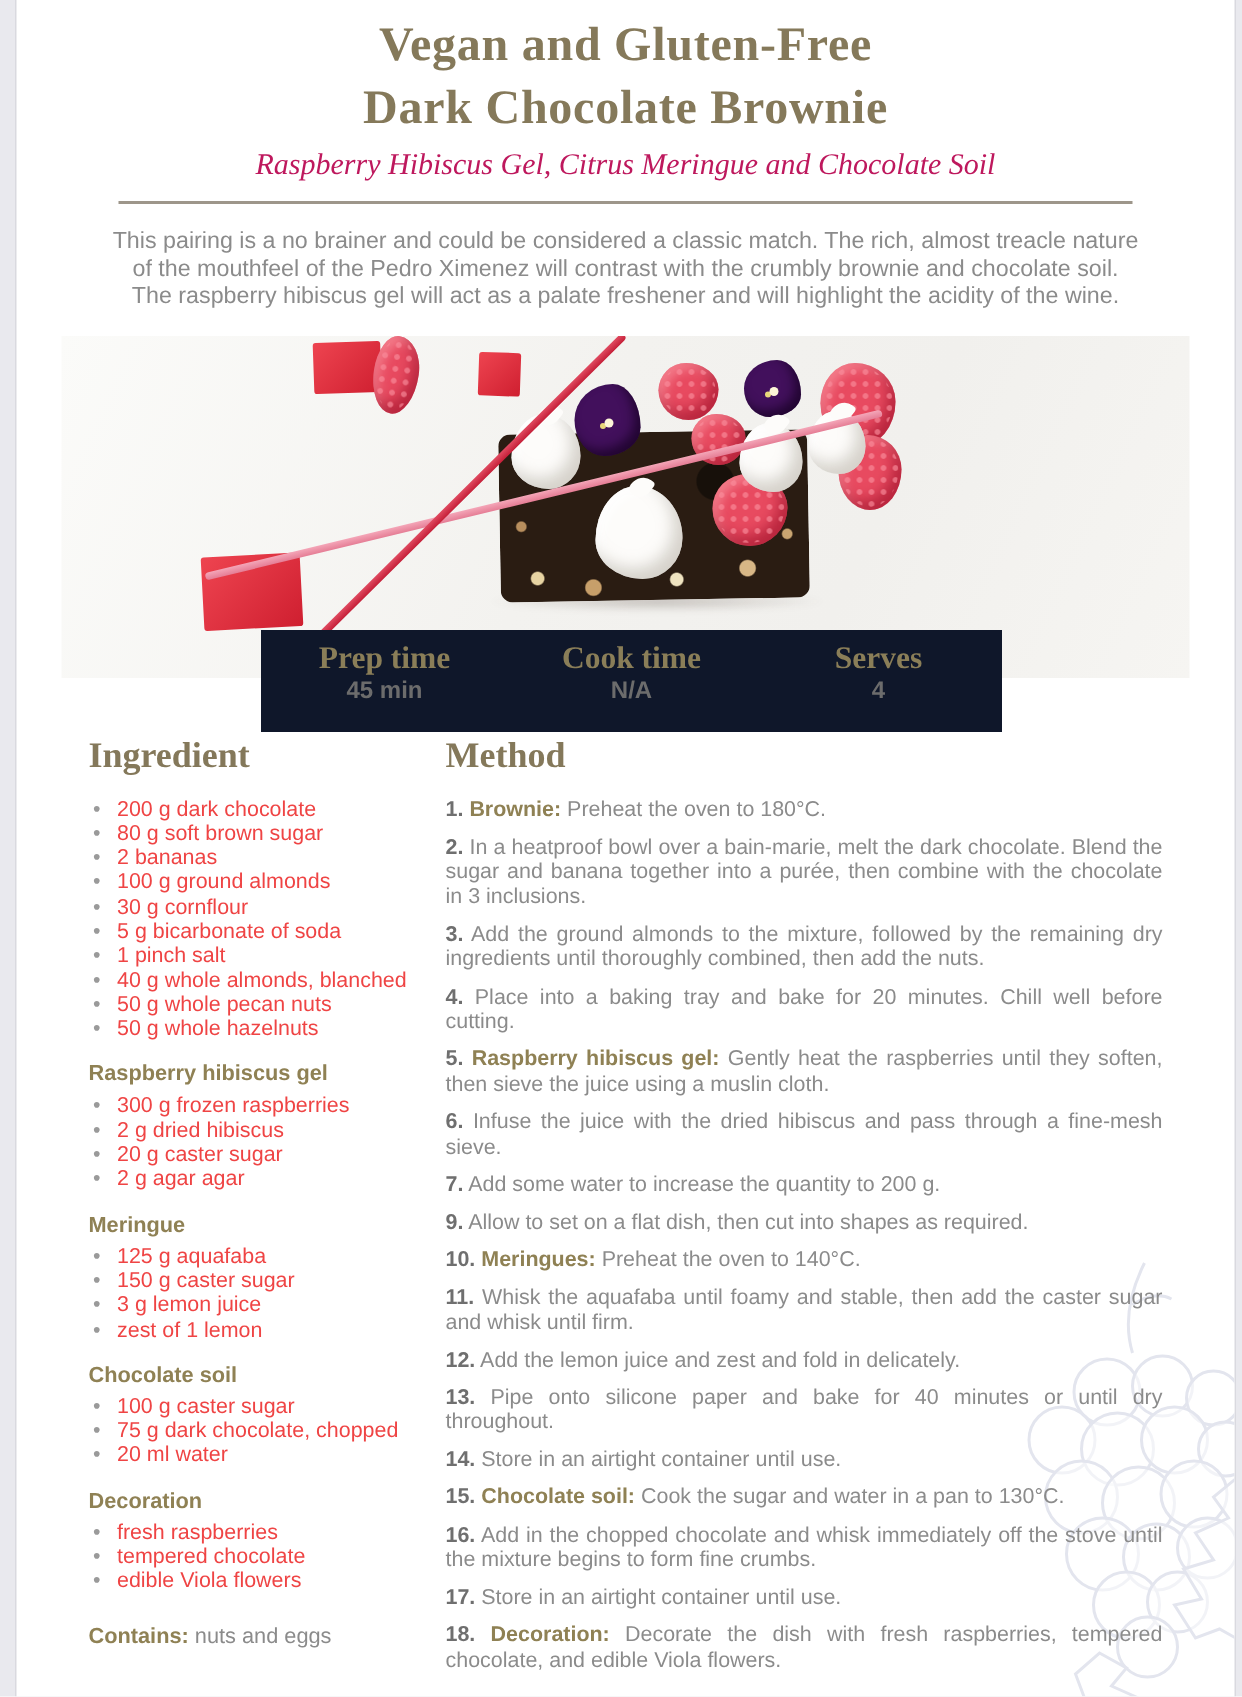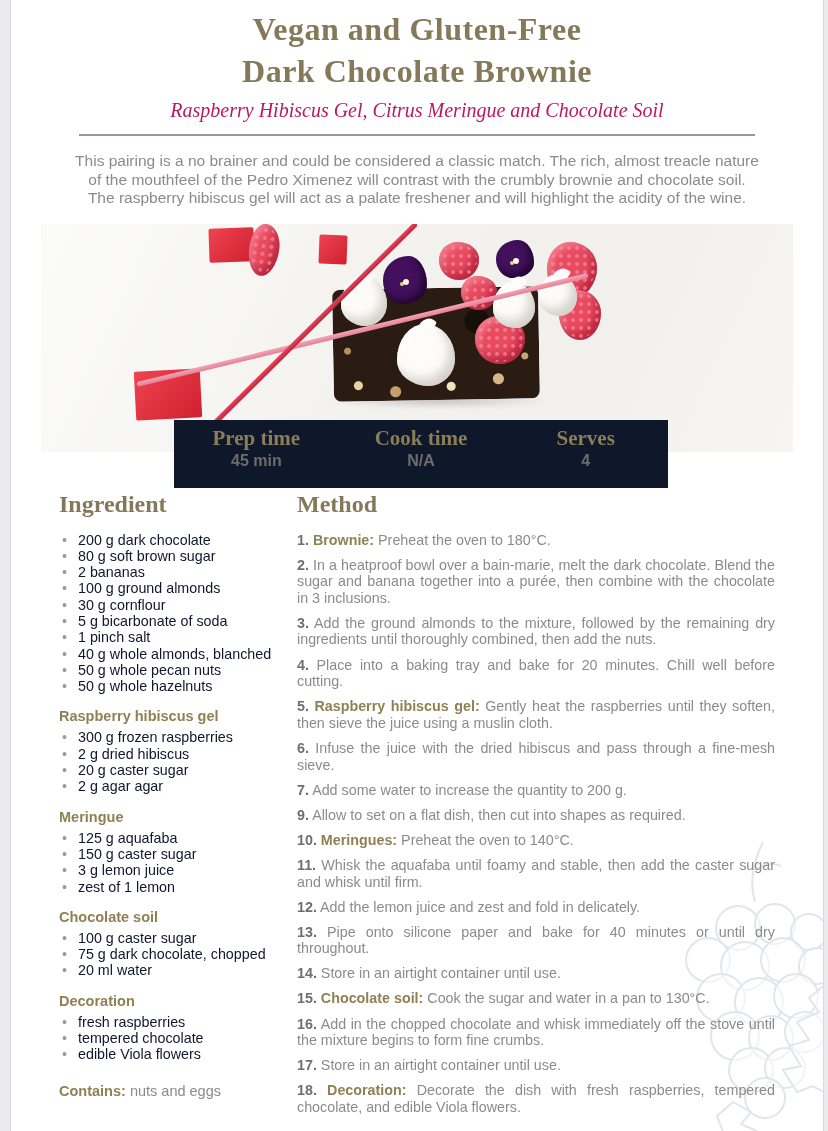--- a/index.html
+++ b/index.html
@@ -64,21 +64,21 @@
     display:flex;align-items:flex-start;z-index:9;padding-top:6px;}
   .info-cell{flex:1;text-align:center;}
   .info-label{font-family:"Liberation Serif",serif;font-weight:bold;font-size:21px;color:#8a7e58;line-height:24px;}
   .info-value{font-size:16px;color:#6c6c6c;line-height:19px;margin-top:1px;font-weight:bold;}
   
   .columns{display:flex;margin:38px 48px 0 48px;position:relative;z-index:2;}
   .col-left{width:232px;flex:0 0 232px;}
   .col-right{flex:1;margin-left:6px;}
   .section-head{font-family:"Liberation Serif",serif;font-weight:bold;font-size:24px;color:#84785a;margin:0 0 14px 0;line-height:28px;}
   ul.ing-list{margin:0;padding:0;}
-  ul.ing-list li{list-style:none;position:relative;padding-left:19px;font-size:14.3px;color:#0f172a;line-height:16.3px;margin:0;}
+  ul.ing-list li{list-style:none;position:relative;padding-left:19px;font-size:14.3px;color:#ef4444;line-height:16.3px;margin:0;}
   ul.ing-list li::before{content:"\2022";position:absolute;left:3px;top:0;color:#9a9a9a;}
   .group-title{font-size:14.5px;font-weight:bold;color:#8f8154;margin:14px 0 4px 0;line-height:17px;}
   .contains-line{margin-top:20px;font-size:14.5px;color:#8b8b8b;}
   .contains-label{font-weight:bold;color:#8f8154;}
   .step{font-size:14.3px;color:#8b8b8b;line-height:16.6px;text-align:justify;margin:0 0 8.5px 0;}
   .step .num{font-weight:bold;color:#6f6f6f;}
   .step .kw{font-weight:bold;color:#8f8154;}
   
   .watermark{position:absolute;right:-8px;top:840px;width:218px;height:292px;z-index:0;pointer-events:none;}
 </style>

